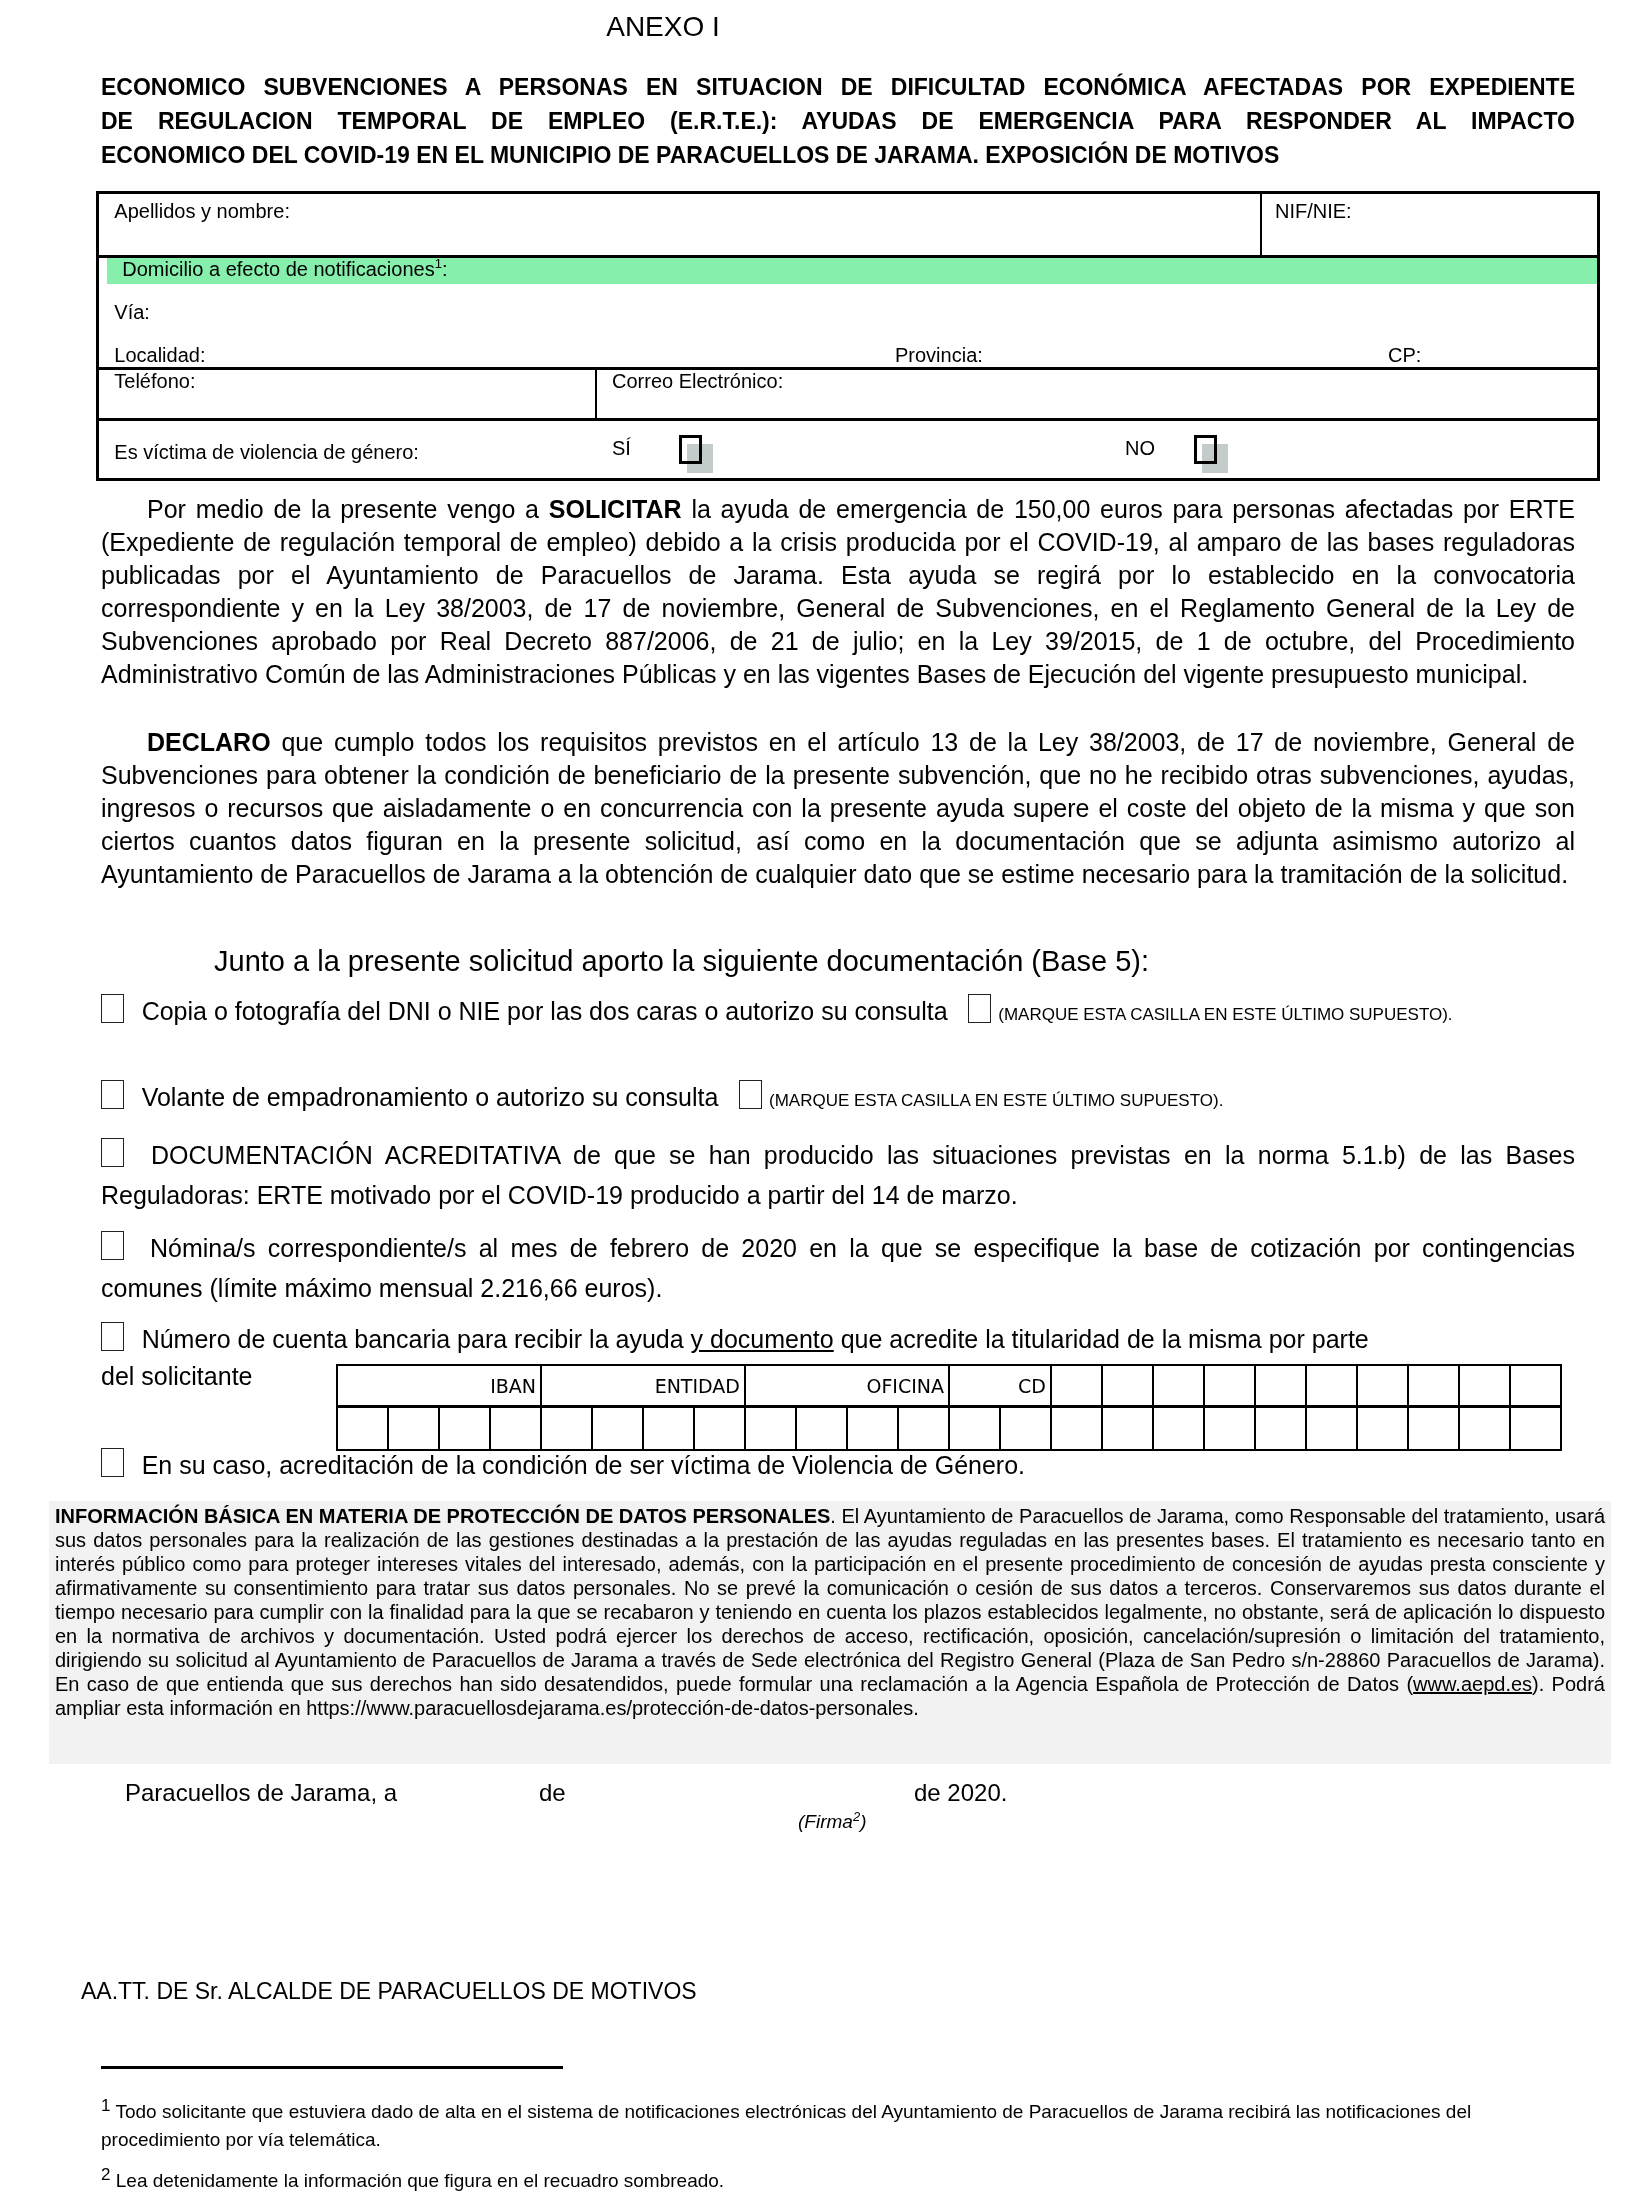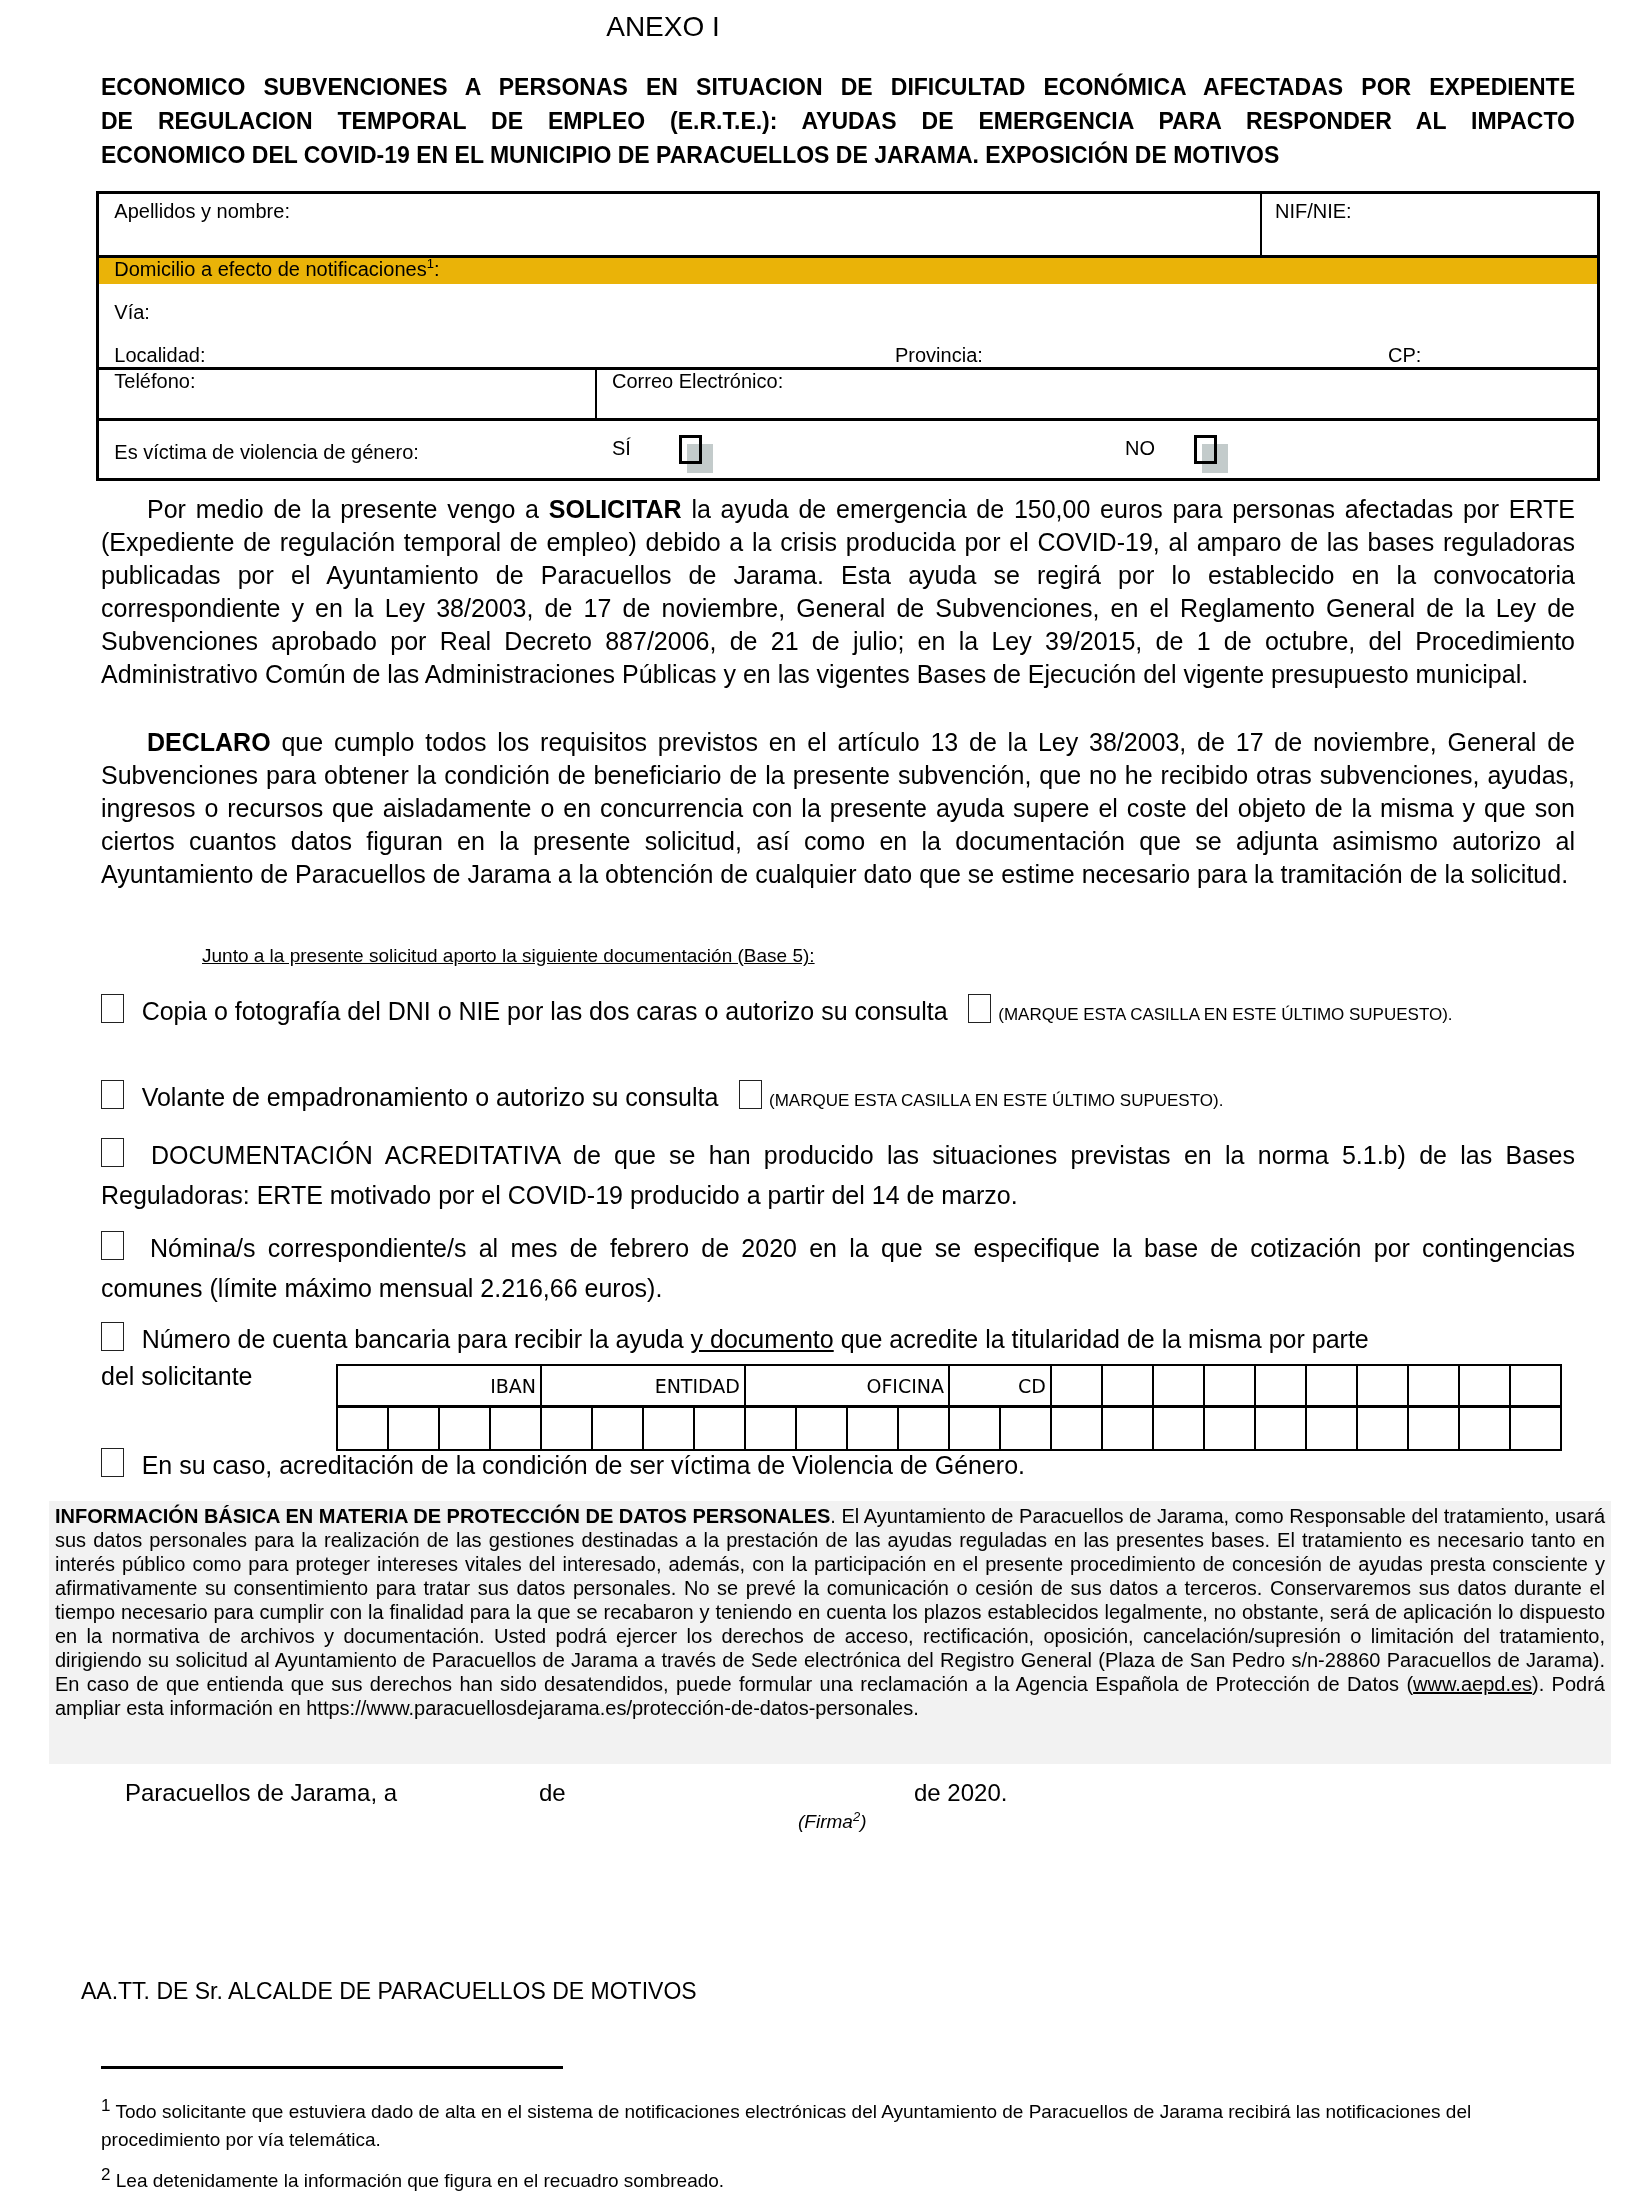--- a/index.html
+++ b/index.html
@@ -10,30 +10,30 @@
   .heading { left: 101px; width: 1474px; top: 70px; font-size: 23px; font-weight: bold;
              line-height: 34px; text-align: justify; text-align-last: left; }
   .heading .line { display: block; text-align: justify; text-align-last: justify; }
   .heading .line.last { text-align-last: left; }
 
   
   .form-box { left: 96px; top: 191px; width: 1504px; height: 290px;
               border: 3.1px solid #000; box-sizing: border-box; }
   .fb-row { position: absolute; left: 0; right: 0; box-sizing: border-box; }
   .fb-label { position: absolute; font-size: 20px; }
-  .shade { background: #eab308; }
+  .shade { background: #86efac; margin-left: 8px; }
   .hline { position: absolute; left: 0; right: 0; height: 3.1px; background: #000; }
   .vline { position: absolute; width: 2.3px; background: #000; }
   .chk-shadow { position: absolute; width: 26px; height: 32px; }
   .chk-shadow .sh { position: absolute; left: 7.6px; top: 9.2px; width: 26px; height: 29px; background: #c3cbcb; }
   .chk-shadow .bx { position: absolute; left: 0; top: 0; width: 23px; height: 29px; border: 3.1px solid #000; box-sizing: border-box; background: transparent; }
 
   .para { left: 101px; width: 1474px; font-size: 25px; line-height: 33px; text-align: justify; }
   .para .ind { display: inline-block; width: 46px; }
-  .doc-title { left: 202px; top: 945px; font-size: 19px; text-decoration: underline; }
+  .doc-title { left: 214px; top: 945px; font-size: 29px; }
 
   .cb { display: inline-block; width: 23px; height: 29px; border: 1.5px solid #222; box-sizing: border-box;
         vertical-align: -3.1px; background: #fff; }
   .doc-item { left: 101px; width: 1474px; font-size: 25px; line-height: 40px; text-align: justify; }
   .small-caps { font-size: 17px; }
 
   
   .bank { left: 336px; top: 1364px; border-collapse: collapse; }
   .bank td { border: 2.3px solid #000; height: 33px; width: 41px; padding: 4px; text-align: right;
              font-size: 19px; font-family: "DejaVu Sans", sans-serif; font-weight: normal; }

